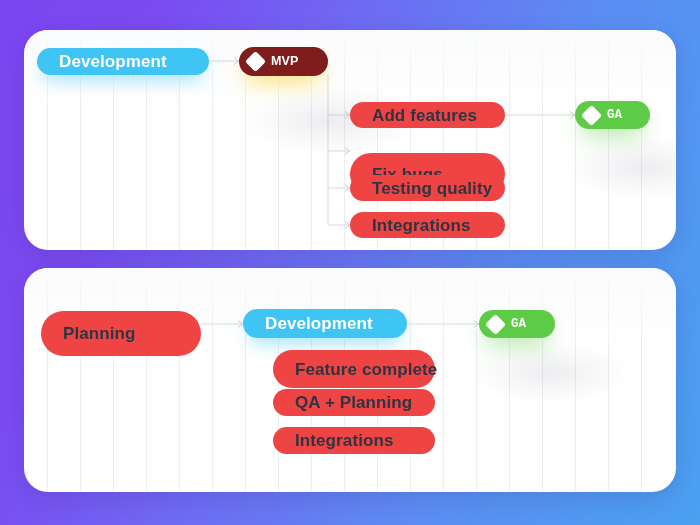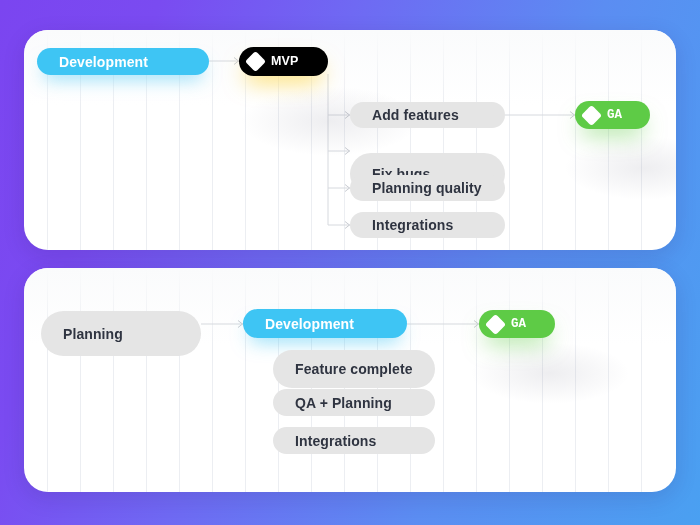--- a/index.html
+++ b/index.html
@@ -62,48 +62,48 @@
   }
   .wires line, .wires path, .wires polyline { stroke: #d6d9de; stroke-width: 1; fill: none; }
   .wires .head { fill: none; stroke: #c9ccd2; stroke-width: 1; }
 
   
   .pill {
     position: absolute;
     display: flex;
     align-items: center;
     border-radius: 999px;
-    font-size: 14px;
+    font-size: 17px;
     letter-spacing: 0.1px;
     white-space: nowrap;
   }
 
   .pill.grey {
-    background: #e5e5e5;
+    background: #ef4444;
     color: #2f3441;
     font-weight: bold;
     padding-left: 22px;
   }
 
   .pill.blue {
     background: #3ec5f4;
     color: #ffffff;
     font-weight: bold;
     padding-left: 22px;
     box-shadow: 0 10px 18px -6px rgba(62,197,244,0.55);
   }
 
   .pill.badge {
     padding-left: 9px;
     gap: 8px;
     font-weight: bold;
     color: #ffffff;
     font-size: 12.5px;
   }
-  .pill.yellow { background: #000000; box-shadow: 0 12px 22px -6px rgba(255,200,0,0.60); }
+  .pill.yellow { background: #7f1d1d; box-shadow: 0 12px 22px -6px rgba(255,200,0,0.60); }
   .pill.green  { background: #5ecb46; box-shadow: 0 12px 22px -6px rgba(94,203,70,0.55); font-family: Liberation Mono, monospace; }
 
   .diamond {
     width: 15px;
     height: 15px;
     background: #ffffff;
     border-radius: 3px;
     transform: rotate(45deg);
     flex: 0 0 auto;
   }
@@ -158,21 +158,21 @@
       <span class="label">MVP</span>
     </div>
 
     <div class="pill grey" style="left:326px; top:72px; width:155px; height:26px;">
       <span class="label">Add features</span>
     </div>
     <div class="pill grey" style="left:326px; top:123px; width:155px; height:42px;">
       <span class="label">Fix bugs</span>
     </div>
     <div class="pill grey" style="left:326px; top:145px; width:155px; height:26px;">
-      <span class="label">Planning quality</span>
+      <span class="label">Testing quality</span>
     </div>
     <div class="pill grey" style="left:326px; top:182px; width:155px; height:26px;">
       <span class="label">Integrations</span>
     </div>
 
     <div class="pill badge green" style="left:551px; top:71px; width:75px; height:28px;">
       <span class="diamond"></span>
       <span class="label">GA</span>
     </div>
   </div>

